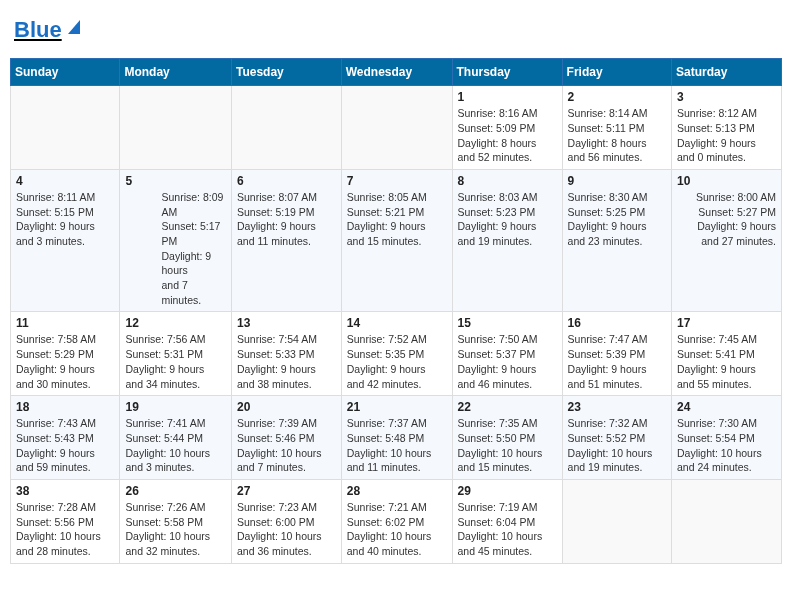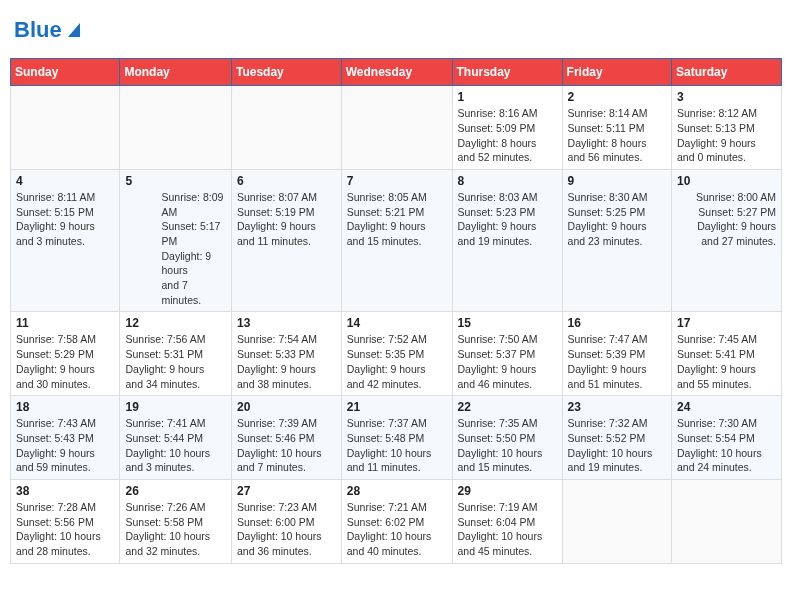--- a/index.html
+++ b/index.html
@@ -32,21 +32,21 @@
     .location {
       font-size: 14px;
       color: #555;
     }
     .calendar {
       width: 100%;
       border-collapse: collapse;
       font-size: 11px;
     }
     .calendar th {
-      background-color: #ef4444;
+      background-color: #0369a1;
       color: #fff;
       padding: 6px 4px;
       text-align: left;
       font-weight: bold;
       font-size: 12px;
       border: 1px solid #2a6db5;
     }
     .calendar td {
       vertical-align: top;
       padding: 4px 5px;
@@ -76,21 +76,21 @@
     .empty-cell {
       background: #f9f9f9 !important;
     }
   </style>
 </head>
 <body>
 
 <div class="header">
   <div class="logo">
     <div style="display:flex; flex-direction:column; align-items:flex-start; line-height:1.1;">
-      <div style="display:flex;align-items:center;">
+      <div style="display:flex;align-items:flex-start;text-decoration:underline;">
         <span style="font-size:22px;font-weight:bold;color:#1a6fc4;font-family:Arial;">Blue</span>
         <svg width="20" height="20" viewBox="0 0 20 20" style="margin-left:2px;margin-top:-2px;">
           <polygon points="4,18 16,18 16,4" fill="#1a6fc4"></polygon>
         </svg>
       </div>
     </div>
   </div>
   <div class="title-area">
     <div class="month-title"></div>
     <div class="location"></div>

